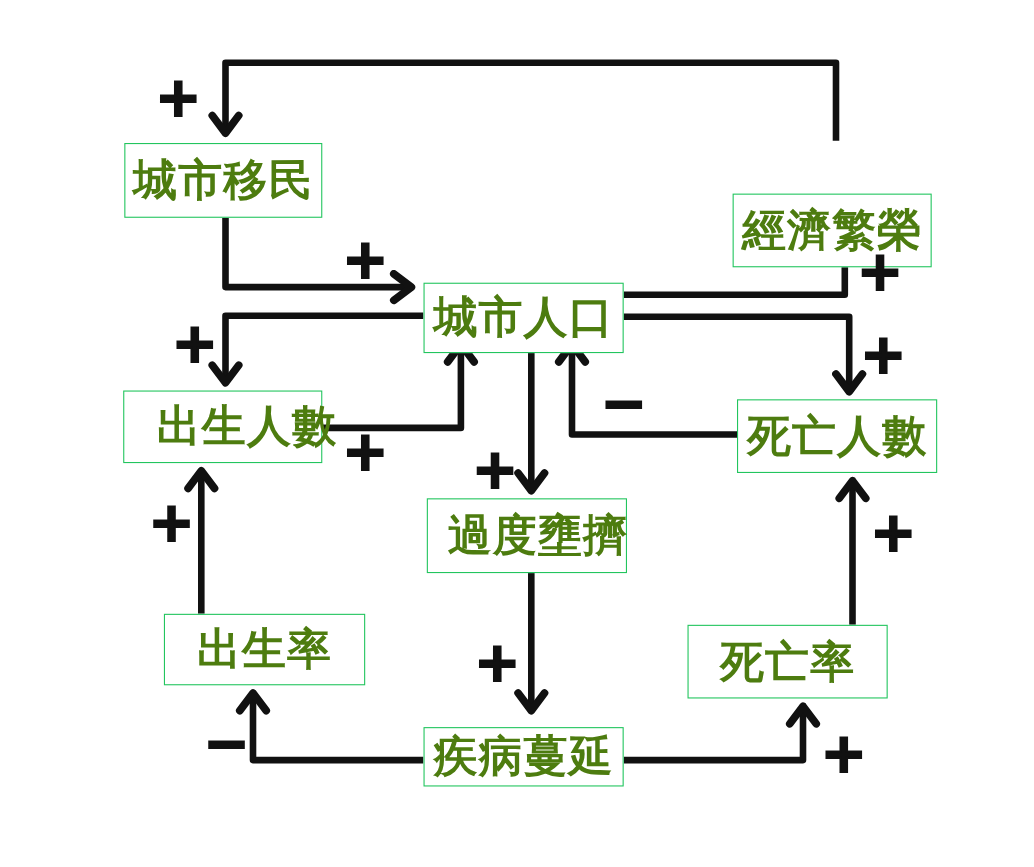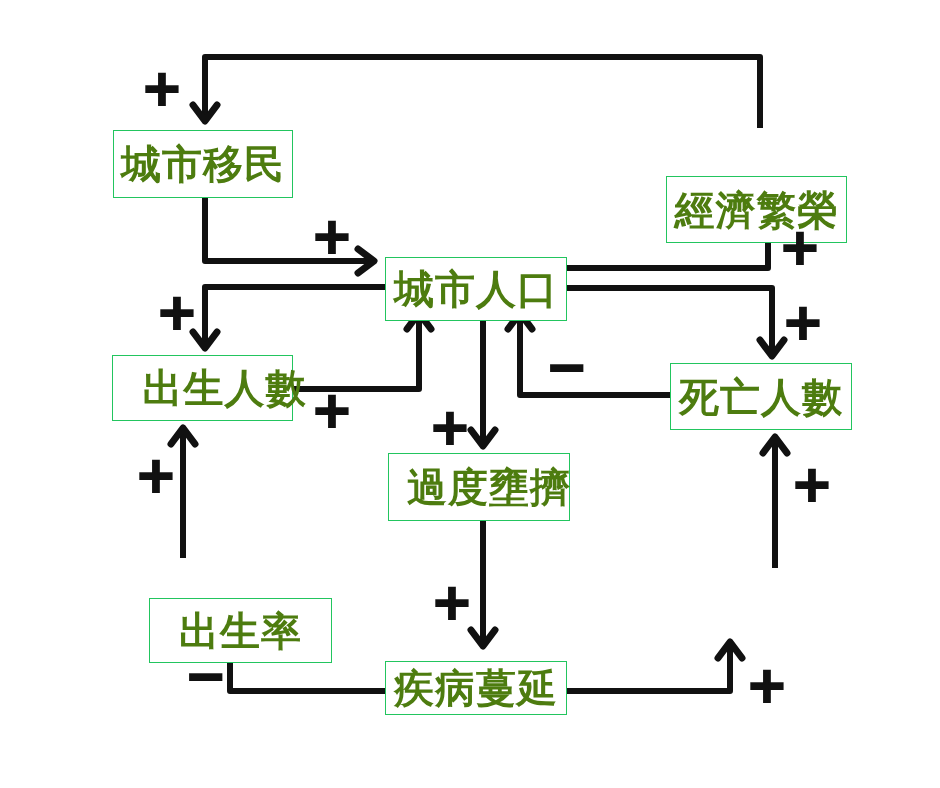--- a/index.html
+++ b/index.html
@@ -85,22 +85,23 @@
   <div class="node" style="left:666px; top:128px; width:181px; height:67px;margin-top:48px;">經濟繁榮</div>
 
   <div class="node" style="left:385px; top:242px; width:182px; height:64px;margin-top:15px;">城市人口</div>
 
   <div class="node" style="left:112px; top:355px; width:181px; height:66px;padding-left:44px;">出生人數</div>
 
   <div class="node" style="left:670px; top:363px; width:182px; height:67px;">死亡人數</div>
 
   <div class="node" style="left:388px; top:453px; width:182px; height:68px;padding-left:20px;">過度壅擠</div>
 
-  <div class="node" style="left:149px; top:558px; width:183px; height:65px;margin-top:40px;">出生率</div>
+  <div class="node" style="left:149px; top:558px; width:183px; height:65px;">出生率</div>
 
+  <div class="node" style="left:625px; top:568px; width:182px; height:67px;">死亡率</div>
 
   <div class="node" style="left:385px; top:661px; width:182px; height:54px;">疾病蔓延</div>
 
   <span class="sign" style="left:162px; top:88px;">+</span>
   <span class="sign" style="left:332px; top:236px;">+</span>
   <span class="sign" style="left:800px; top:247px;">+</span>
   <span class="sign" style="left:803px; top:322px;">+</span>
   <span class="sign" style="left:177px; top:312px;">+</span>
   <span class="sign" style="left:332px; top:410px;">+</span>
   <span class="sign" style="left:567px; top:367px;">−</span>

